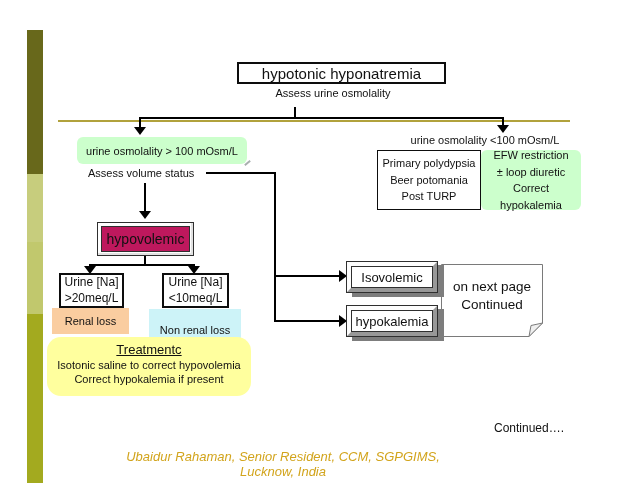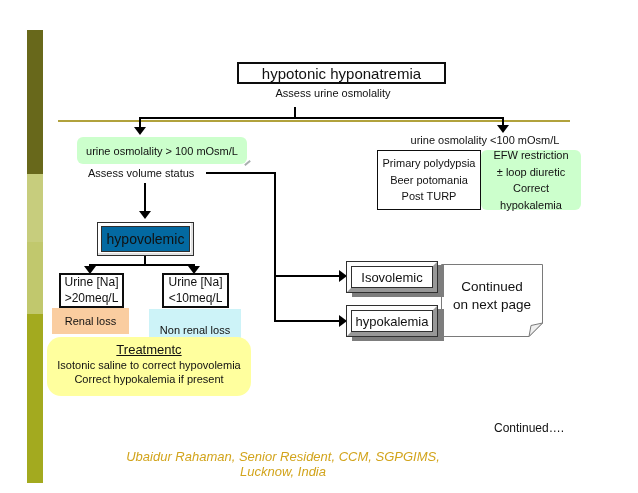--- a/index.html
+++ b/index.html
@@ -36,21 +36,21 @@
     border:2px solid #0d0d0d; font-size:15px; }
   .subtitle { left:240px; top:87px; width:186px; text-align:center; font-size:11px; }
 
   .green-box { background:#CCFFCC;border-radius:6px; }
   .cond-left { left:77px; top:137px; width:170px; height:27px; font-size:11px; }
   .cond-left::after { content:""; position:absolute; right:-4px; bottom:0px;
     width:7px; height:2px; background:#A9AFAF; transform:rotate(-40deg); }
   .assess-vol { left:88px; top:167px; font-size:11px; }
 
   .frame3d { position:absolute; border:1px solid #2f2f2f; background:#fdfdfd; padding:3px; }
-  .frame3d .inner { border:1px solid #2f2f2f; background:#0369a1; width:100%; height:100%;
+  .frame3d .inner { border:1px solid #2f2f2f; background:#be185d; width:100%; height:100%;
     display:flex; align-items:center; justify-content:center; white-space:nowrap; }
   .hypovolemic { left:97px; top:222px; width:97px; height:34px;
     box-shadow:inset -2px -2px 0 #e2e2e2, inset 2px 2px 0 #ffffff; font-size:14px; }
 
   .bevel-box { position:absolute; border:1px solid #2f2f2f; background:#fff;
     box-shadow:6px 4px 0 #7d7d7d; z-index:2; }
   .bevel-box .bevel { width:100%; height:100%; border:4px solid;
     border-color:#fdfdfd #989898 #989898 #fdfdfd; }
   .bevel-box .inner2 { width:100%; height:100%; border:1px solid #2f2f2f; background:#fff;
     display:flex; align-items:center; justify-content:center; white-space:nowrap; font-size:13px; }
@@ -163,22 +163,22 @@
     <span>± loop diuretic</span>
     <span>Correct hypokalemia</span>
   </div>
 
   <div class="abs page-shape">
     <svg width="102" height="73" viewBox="0 0 102 73">
       <path d="M0.5,0.5 H101.5 V59 L88,72.5 H0.5 Z" fill="#ffffff" stroke="#7a7a7a" stroke-width="1"></path>
       <path d="M88,72.5 L101.5,59 L90,61.5 Z" fill="#efefef" stroke="#7a7a7a" stroke-width="1"></path>
     </svg>
     <div class="txt">
+      <div>on next page</div>
       <div>Continued</div>
-      <div>on next page</div>
     </div>
   </div>
 
   <div class="bevel-box isovolemic">
     <div class="bevel">
       <div class="inner2">Isovolemic</div>
     </div>
   </div>
   <div class="bevel-box hypervolemic">
     <div class="bevel">

